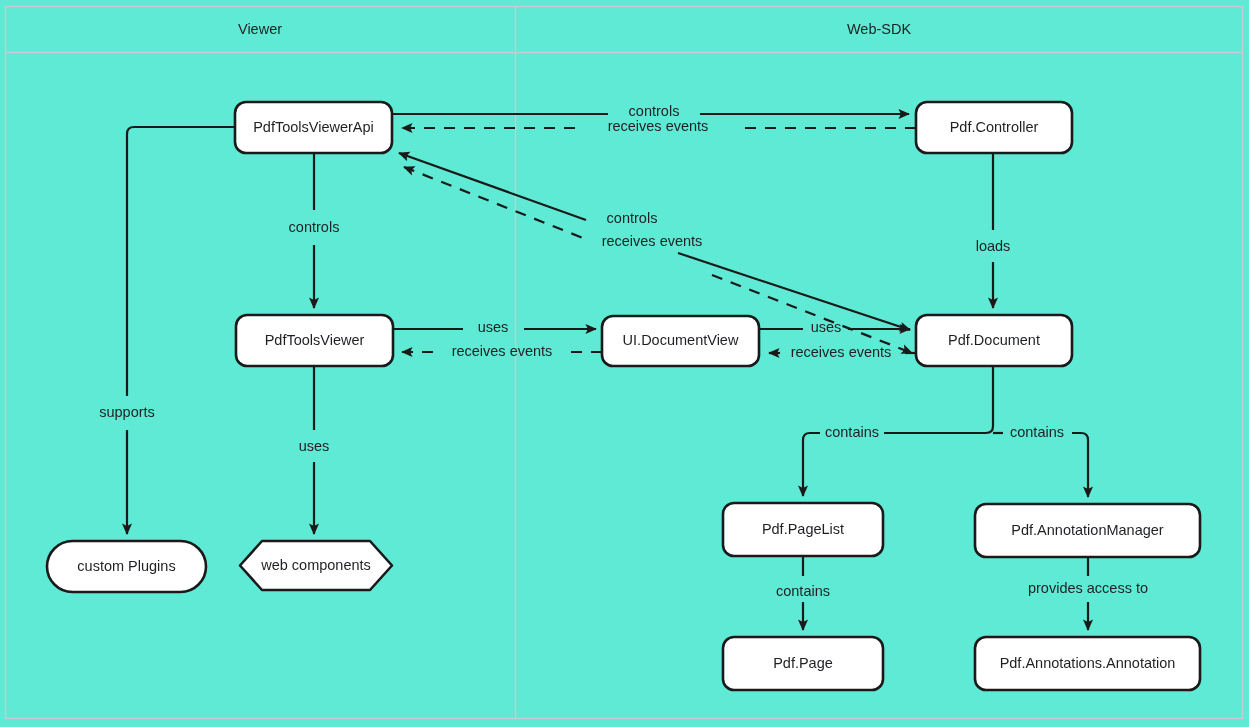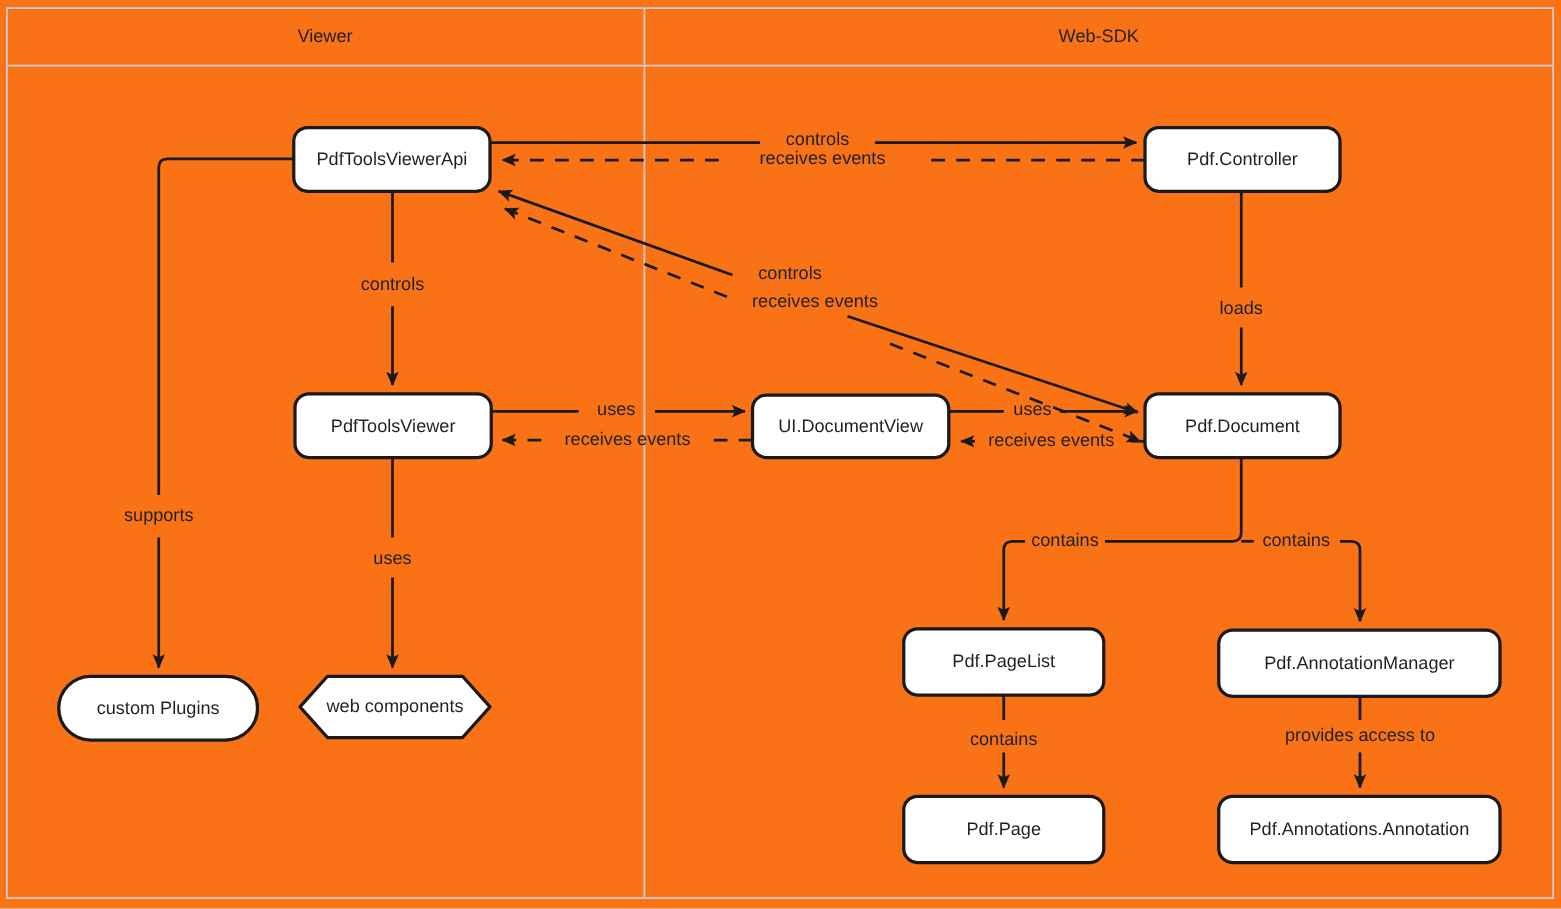--- a/index.html
+++ b/index.html
@@ -6,21 +6,21 @@
   html, body {
     margin: 0;
     padding: 0;
     background: #ffffff;
     font-family: "Liberation Sans", "DejaVu Sans", sans-serif;
   }
   #stage {
     position: relative;
     width: 1249px;
     height: 727px;
-    background: #f97316;
+    background: #5eead4;
     overflow: hidden;
   }
   #diagram-svg {
     position: absolute;
     left: 0;
     top: 0;
     width: 1249px;
     height: 727px;
   }
   .frame-line {

